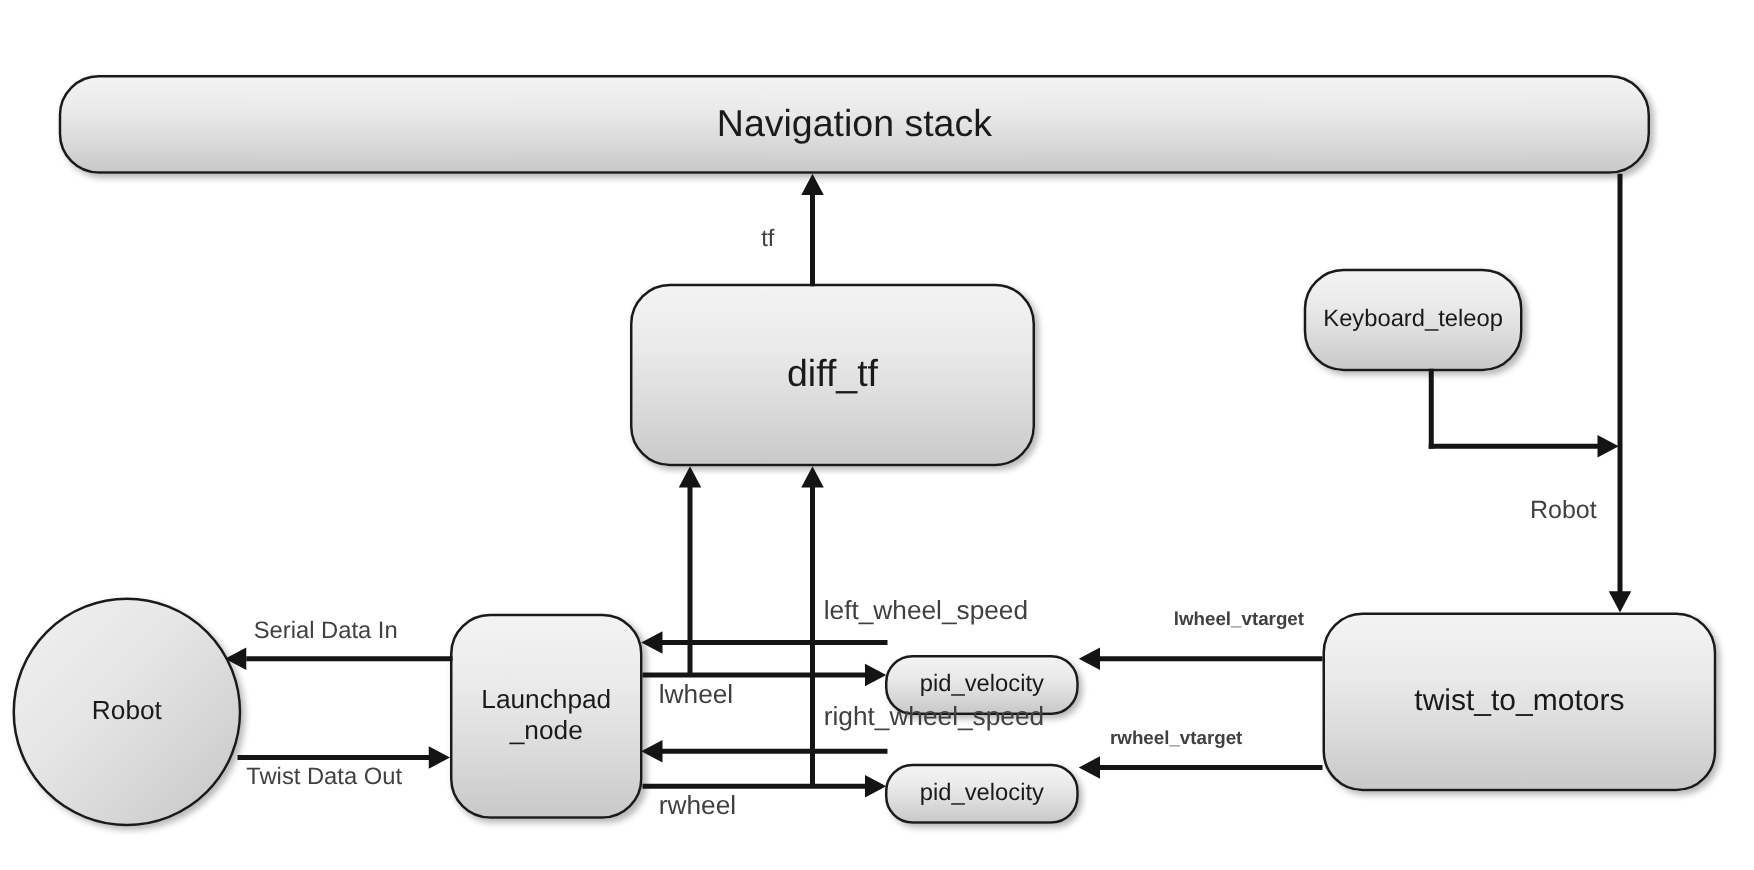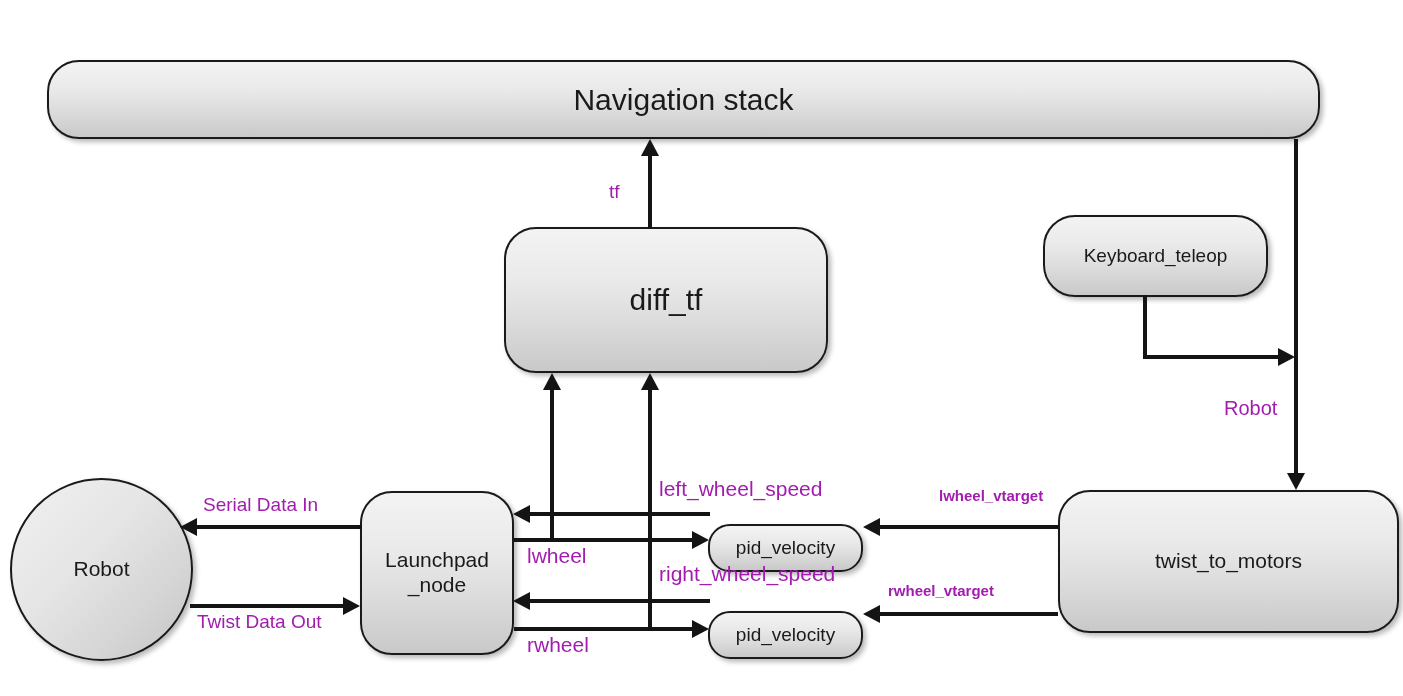--- a/index.html
+++ b/index.html
@@ -41,21 +41,21 @@
   }
   .node.small {
     border-radius: 22px;
     border-width: 2px;
     margin-top: 21px;
   }
 
   
   .edge-label {
     position: absolute;
-    color: #a21caf;
+    color: #404040;
     white-space: nowrap;
     line-height: 1;
   }
   .edge-label.bold {
     font-weight: bold;
   }
 
   
   .hline, .vline {
     position: absolute;
@@ -92,23 +92,23 @@
 </style>
 </head>
 <body>
 
 <div id="canvas">
 
   <div class="node round" style="left:47px; top:60px; width:1273px; height:79px; font-size:30px;">Navigation stack</div>
 
   <div class="node round" style="left:504px; top:227px; width:324px; height:146px; font-size:30px;">diff_tf</div>
 
-  <div class="node round" style="left:1043px; top:215px; width:225px; height:82px; font-size:19px;">Keyboard_teleop</div>
+  <div class="node round" style="left:1043px; top:215px; width:175px; height:82px; font-size:19px;">Keyboard_teleop</div>
 
-  <div class="node round" style="left:1058px; top:490px; width:341px; height:143px; font-size:21px;">twist_to_motors</div>
+  <div class="node round" style="left:1058px; top:490px; width:315px; height:143px; font-size:24px;">twist_to_motors</div>
 
   <div class="node circle" style="left:10px; top:478px; width:183px; height:183px; font-size:21px;">Robot</div>
 
   <div class="node round" style="left:360px; top:491px; width:154px; height:164px; font-size:21px;">Launchpad
 _node</div>
 
   <div class="node small" style="left:708px; top:503px; width:155px; height:48px; font-size:19px;">pid_velocity</div>
 
   <div class="node small" style="left:708px; top:590px; width:155px; height:48px; font-size:19px;">pid_velocity</div>
 

